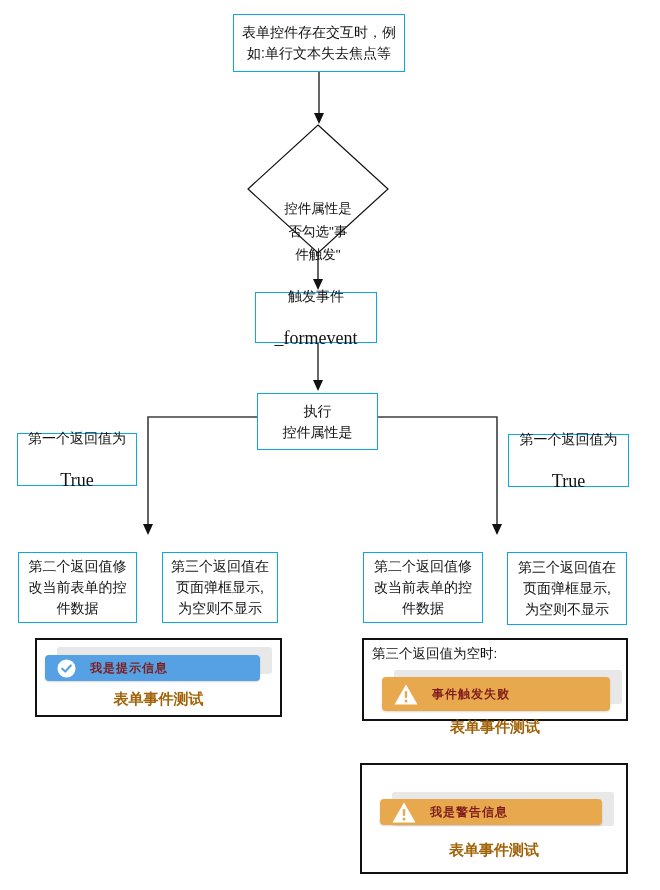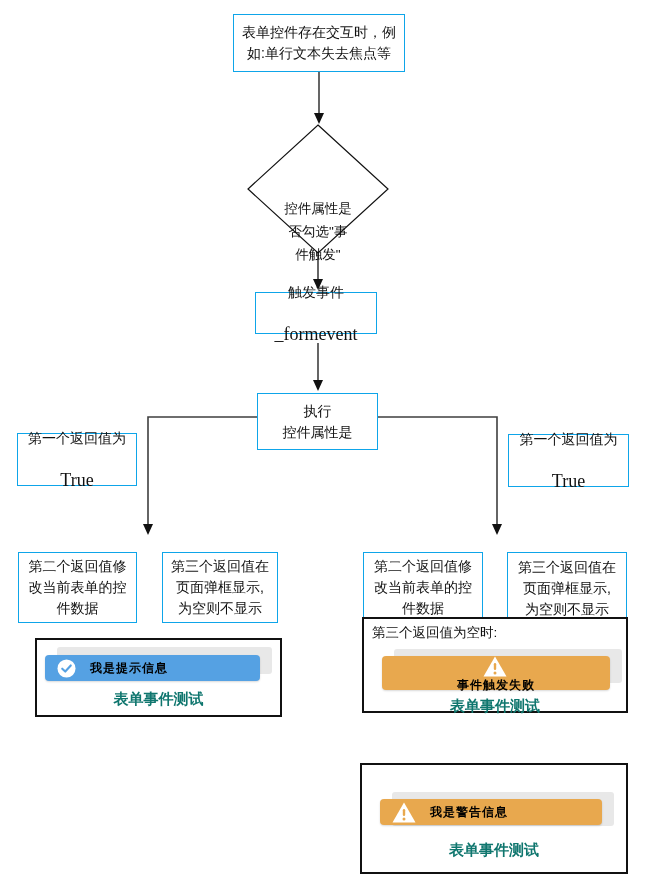--- a/index.html
+++ b/index.html
@@ -48,37 +48,37 @@
   .ghost{
     position:absolute;
     background:#e8e8e8;
     border-radius:3px;
     z-index:1;
   }
   .toast{
     position:absolute;
     border-radius:4px;
     display:flex;align-items:center;
-    color:#000000;
+    color:#7f1d1d;
     font-size:12px;font-weight:600;
     letter-spacing:1px;
     z-index:2;
     box-shadow:0 1px 2px rgba(0,0,0,0.15);
   }
   .toast-info{background:#55a1e3;}
   .toast-warning{background:#e8a84e;}
   .toast-icon{
     display:flex;align-items:center;justify-content:center;
     margin:0 14px 0 12px;
     flex:0 0 auto;
   }
   .caption{
     position:absolute;left:0;right:0;
     text-align:center;
-    font-size:15px;font-weight:bold;color:#0f766e;
+    font-size:15px;font-weight:bold;color:#a16207;
   }
 </style>
 </head>
 <body>
 
 <div id="canvas">
 
   <svg id="wires" width="660" height="890">
     <defs>
       <marker id="ah" markerUnits="userSpaceOnUse" markerWidth="12" markerHeight="12" refX="9" refY="5" orient="auto">
@@ -99,21 +99,21 @@
     <polyline points="378,417 497,417 497,533" fill="none" stroke="#3f3f3f" stroke-width="1.6" marker-end="url(#ah)"></polyline>
   </svg>
 
   <div class="node" style="left:233px;top:14px;width:172px;height:58px;">表单控件存在交互时，例
 如:单行文本失去焦点等</div>
 
   <div class="diamond-text" style="left:248px;top:155px;width:140px;height:70px;">控件属性是
 否勾选"事
 件触发"</div>
 
-  <div class="node two-line" style="left:255px;top:292px;width:122px;height:42px;">
+  <div class="node two-line" style="left:255px;top:292px;width:122px;height:51px;">
     <div>
       <span>触发事件</span>
       <span class="serif">_formevent</span>
     </div>
   </div>
 
   <div class="node" style="left:257px;top:393px;width:121px;height:57px;">执行
 控件属性是</div>
 
   <div class="node two-line" style="left:17px;top:433px;width:120px;height:53px;">
@@ -151,24 +151,24 @@
         <svg width="19" height="19" viewBox="0 0 20 20">
           <circle cx="10" cy="10" r="9.5" fill="#fff"></circle>
           <path d="M5.5 10.2 L8.7 13.2 L14.5 6.8" fill="none" stroke="#55a1e3" stroke-width="2.2" stroke-linecap="round" stroke-linejoin="round"></path>
         </svg>
       </span>
       <span>我是提示信息</span>
     </div>
     <div class="caption" style="top:50px;">表单事件测试</div>
   </div>
 
-  <div class="card" style="left:362px;top:617px;width:266px;height:96px;">
+  <div class="card" style="left:362px;top:638px;width:266px;height:83px;">
     <div class="card-title">第三个返回值为空时:</div>
     <div class="ghost" style="left:30px;top:30px;width:228px;height:34px;"></div>
-    <div class="toast toast-warning" style="left:18px;top:37px;width:228px;height:34px;flex-direction:column;">
+    <div class="toast toast-warning" style="left:18px;top:37px;width:228px;height:34px;">
       <span class="toast-icon">
         <svg width="24" height="21" viewBox="0 0 24 21">
           <path d="M12 0.5 L23.5 20.5 L0.5 20.5 Z" fill="#fff" stroke-linejoin="round"></path>
           <rect x="10.8" y="7" width="2.4" height="7" rx="1.2" fill="#e8a84e"></rect>
           <circle cx="12" cy="17" r="1.5" fill="#e8a84e"></circle>
         </svg>
       </span>
       <span>事件触发失败</span>
     </div>
     <div class="caption" style="top:78px;">表单事件测试</div>

